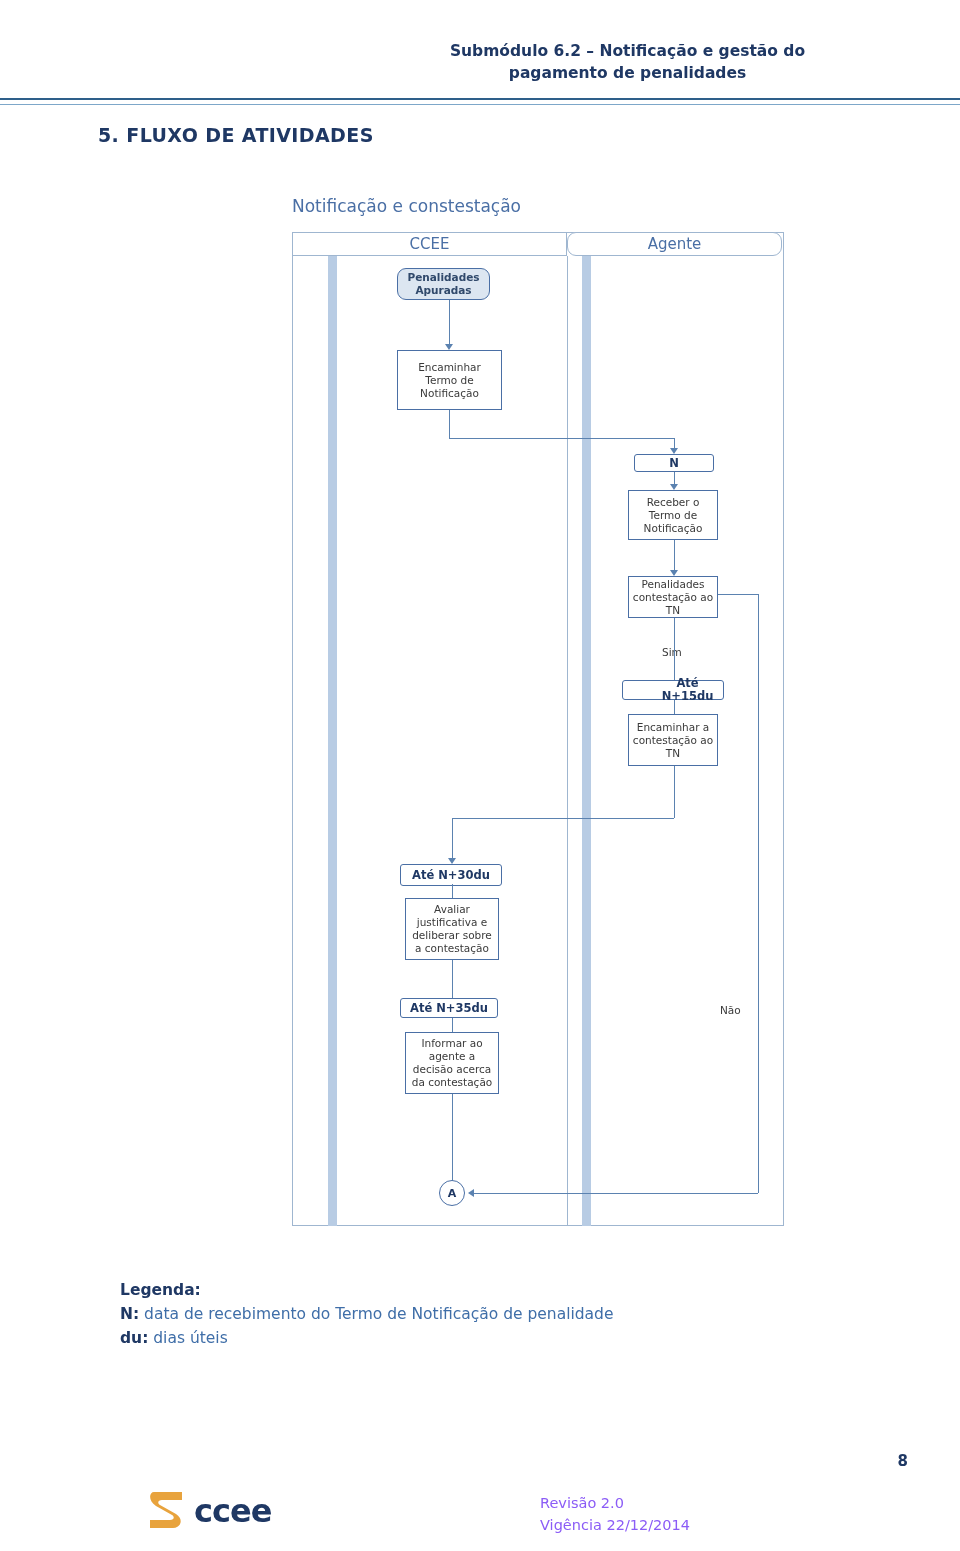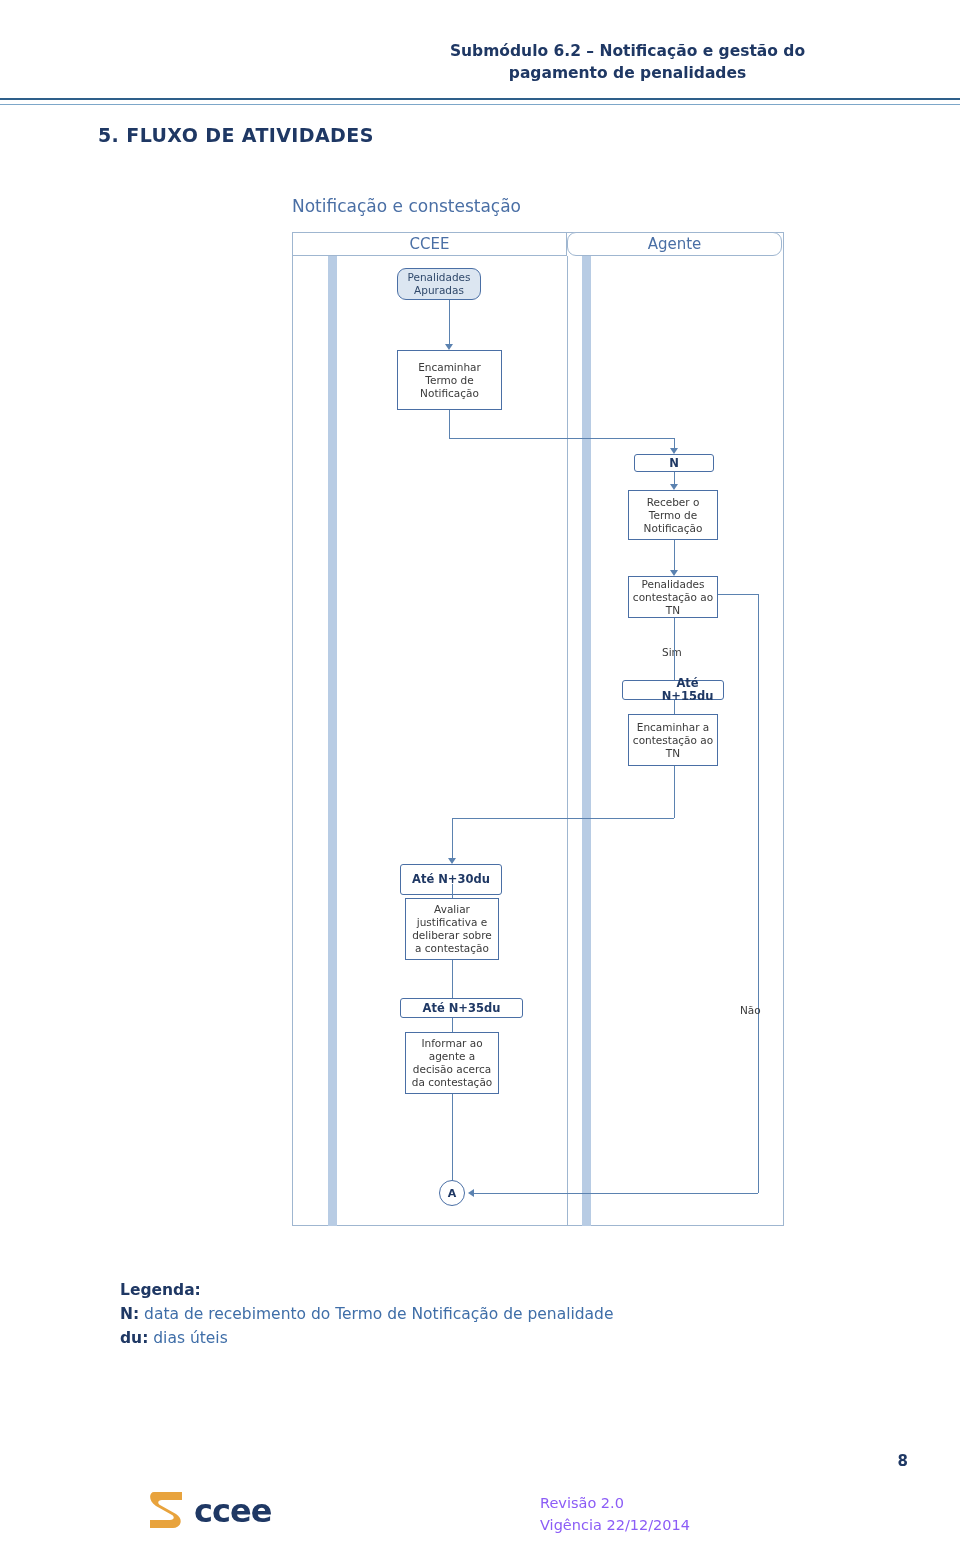--- a/index.html
+++ b/index.html
@@ -261,21 +261,21 @@
   <div class="diag-title">Notificação e constestação</div>
 
   <div class="lane-frame"></div>
   <div class="lane-header ccee">CCEE</div>
   <div class="lane-header agente">Agente</div>
   <div class="lane-divider"></div>
 
   <div class="guide-bar guide-ccee"></div>
   <div class="guide-bar guide-agente"></div>
 
-  <div class="node round" style="left:105px; top:72px; width:84px; height:32px;">Penalidades Apuradas</div>
+  <div class="node round" style="left:105px; top:72px; width:93px; height:32px;font-weight:bold;">Penalidades Apuradas</div>
 
   <div class="conn v" style="left:157px; top:104px; height:46px;"></div>
   <div class="arrow-down" style="left:153px; top:148px;"></div>
 
   <div class="node" style="left:105px; top:154px; width:105px; height:60px;">Encaminhar Termo de Notificação</div>
 
   <div class="conn v" style="left:157px; top:214px; height:28px;"></div>
   <div class="conn h" style="left:157px; top:242px; width:225px;"></div>
   <div class="conn v" style="left:382px; top:242px; height:12px;"></div>
   <div class="arrow-down" style="left:378px; top:252px;"></div>
@@ -300,44 +300,44 @@
 
   <div class="conn v" style="left:382px; top:504px; height:14px;"></div>
 
   <div class="node" style="left:336px; top:518px; width:90px; height:52px;">Encaminhar a contestação ao TN</div>
 
   <div class="conn v" style="left:382px; top:570px; height:52px;"></div>
   <div class="conn h" style="left:160px; top:622px; width:222px;"></div>
   <div class="conn v" style="left:160px; top:622px; height:42px;"></div>
   <div class="arrow-down" style="left:156px; top:662px;"></div>
 
-  <div class="node pill" style="left:108px; top:668px; width:102px; height:31px;">Até N+30du</div>
+  <div class="node pill" style="left:108px; top:668px; width:102px; height:22px;">Até N+30du</div>
 
   <div class="conn v" style="left:160px; top:688px; height:14px;"></div>
 
   <div class="node" style="left:113px; top:702px; width:94px; height:62px;">Avaliar justificativa e deliberar sobre a contestação</div>
 
   <div class="conn v" style="left:160px; top:764px; height:38px;"></div>
 
-  <div class="node pill" style="left:108px; top:802px; width:123px; height:20px;">Até N+35du</div>
+  <div class="node pill" style="left:108px; top:802px; width:98px; height:20px;">Até N+35du</div>
 
   <div class="conn v" style="left:160px; top:822px; height:14px;"></div>
 
   <div class="node" style="left:113px; top:836px; width:94px; height:62px;">Informar ao agente a decisão acerca da contestação</div>
 
   <div class="conn v" style="left:160px; top:898px; height:102px;"></div>
 
   <div class="node circle" style="left:147px; top:984px; width:26px; height:26px;">A</div>
 
   <div class="conn h" style="left:426px; top:398px; width:40px;"></div>
   <div class="conn v" style="left:466px; top:398px; height:599px;"></div>
   <div class="conn h" style="left:180px; top:997px; width:286px;"></div>
   <div class="arrow-left" style="left:176px; top:993px;"></div>
 
-  <div class="label-free" style="left:448px; top:808px;">Não</div>
+  <div class="label-free" style="left:428px; top:808px;">Não</div>
 </div>
 
 <div class="legend">
   <div>
     <b>Legenda:</b>
   </div>
   <div>
     <b>N:</b><span> data de recebimento do Termo de Notificação de penalidade</span>
   </div>
   <div>

